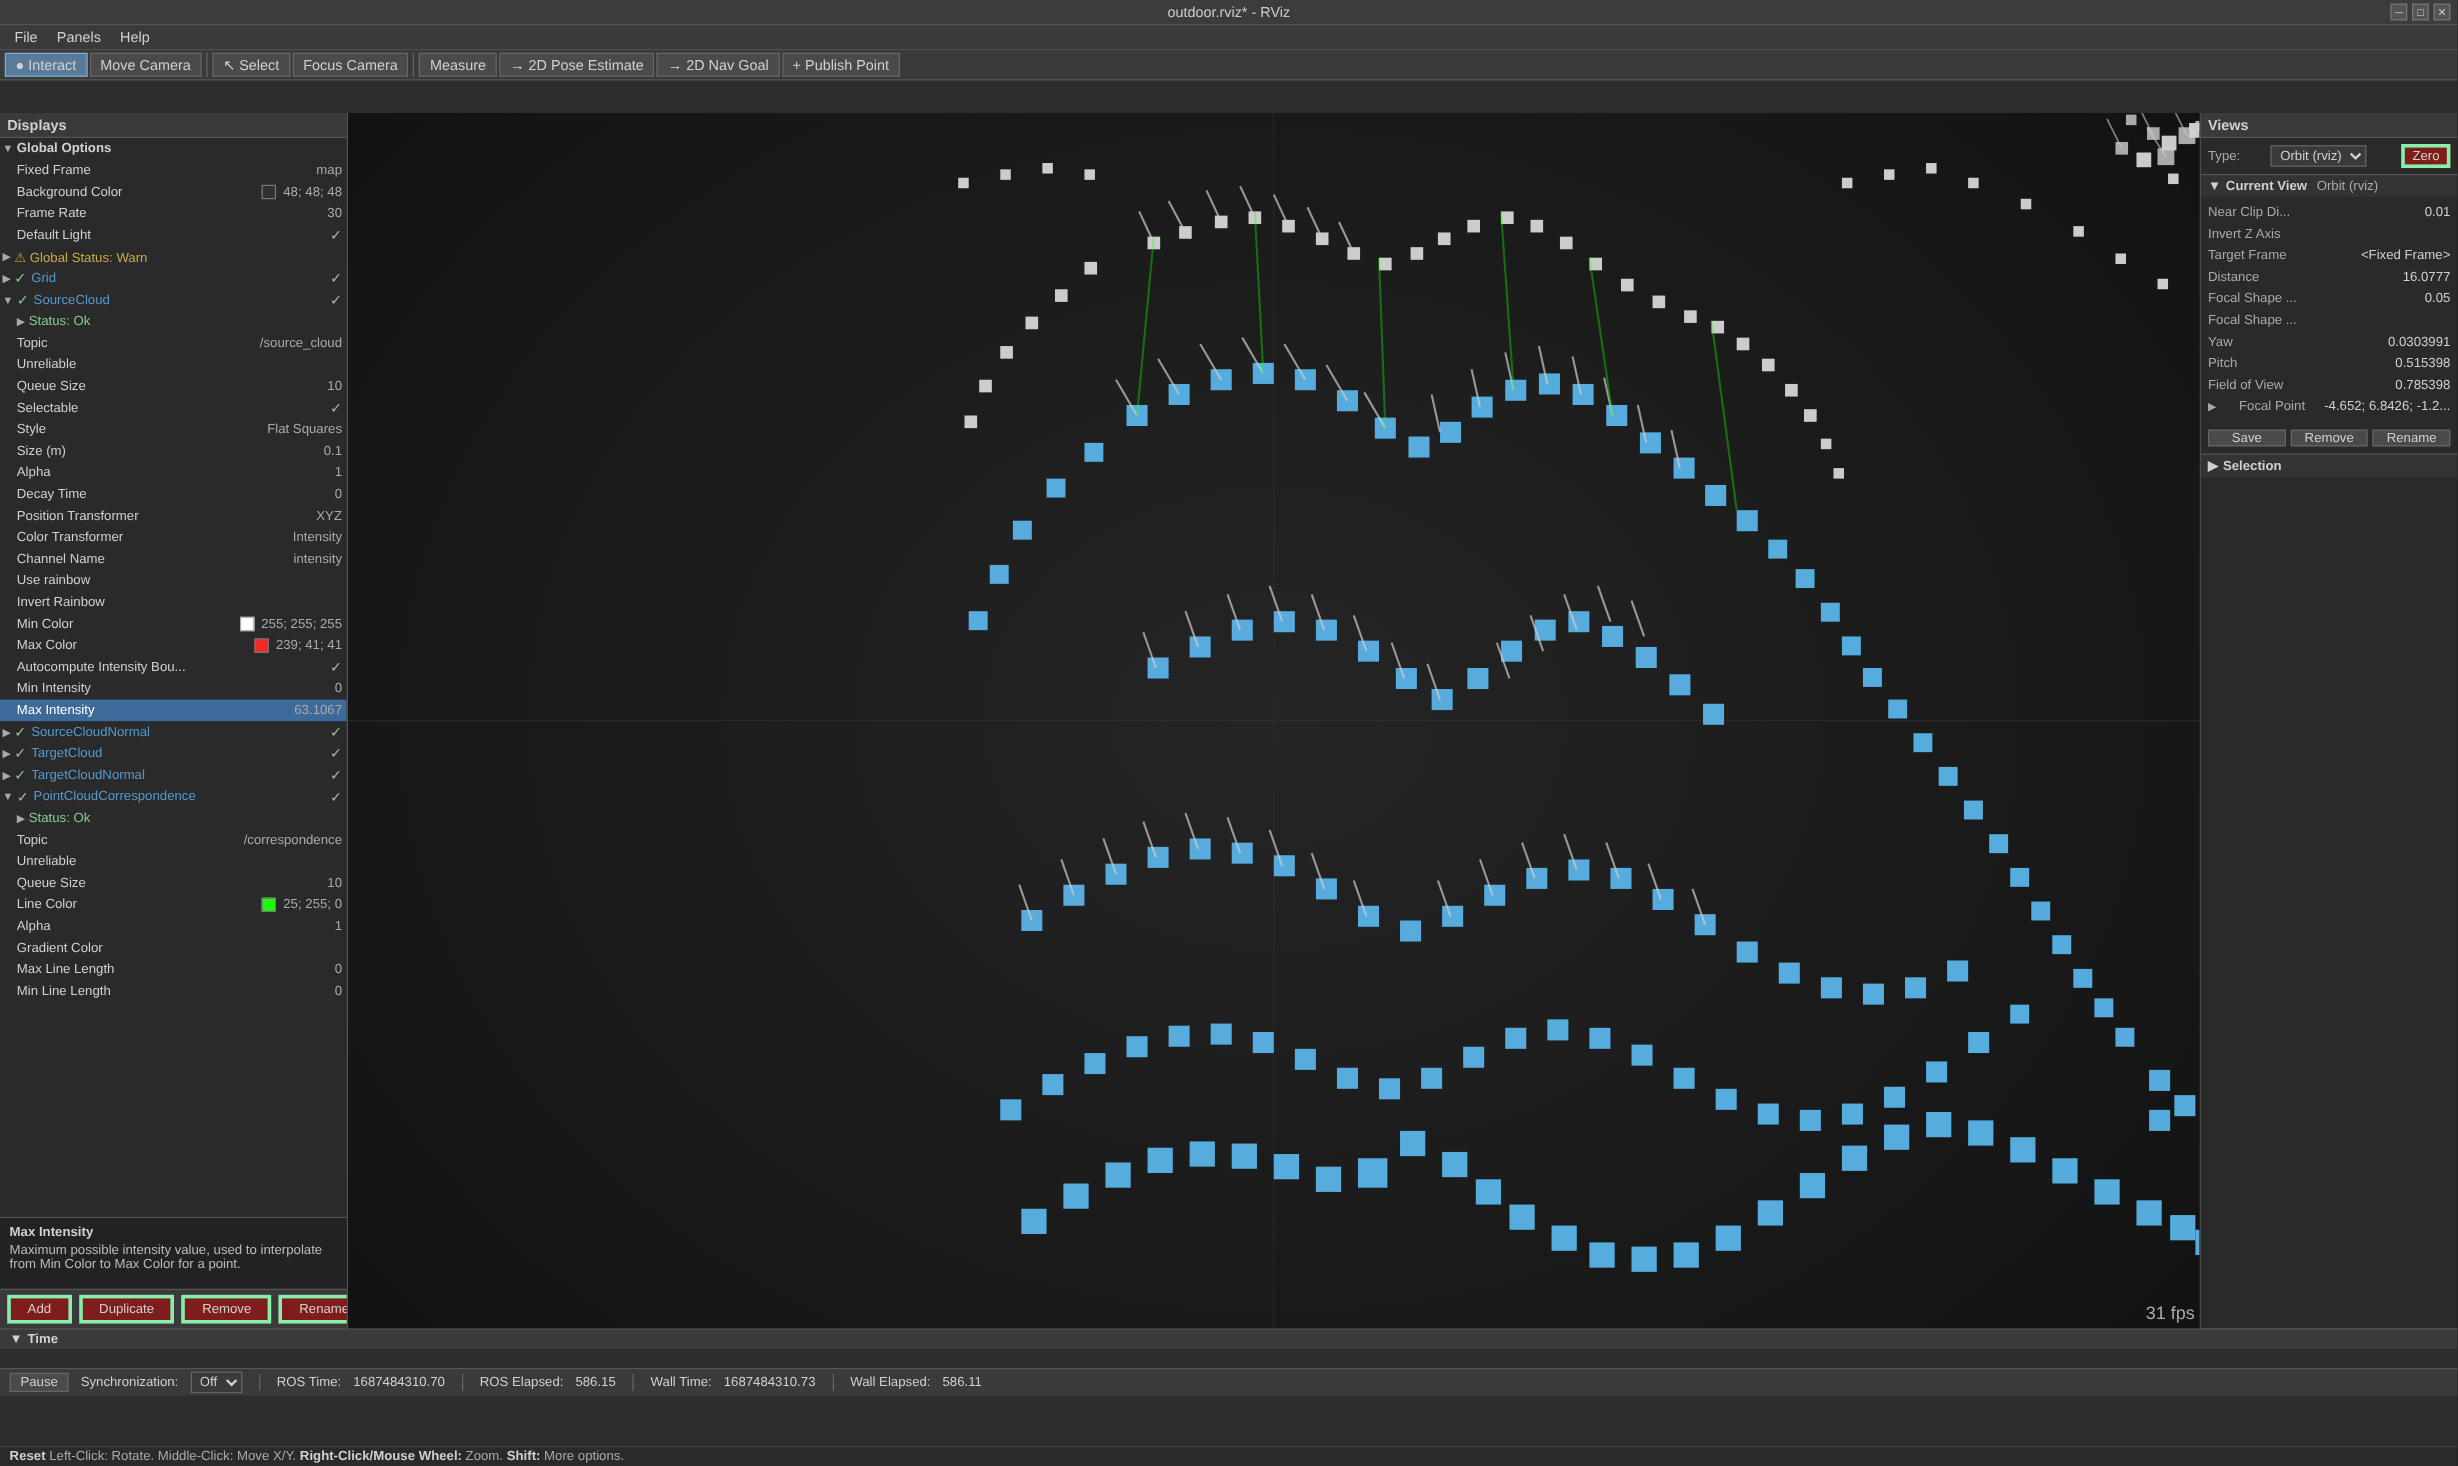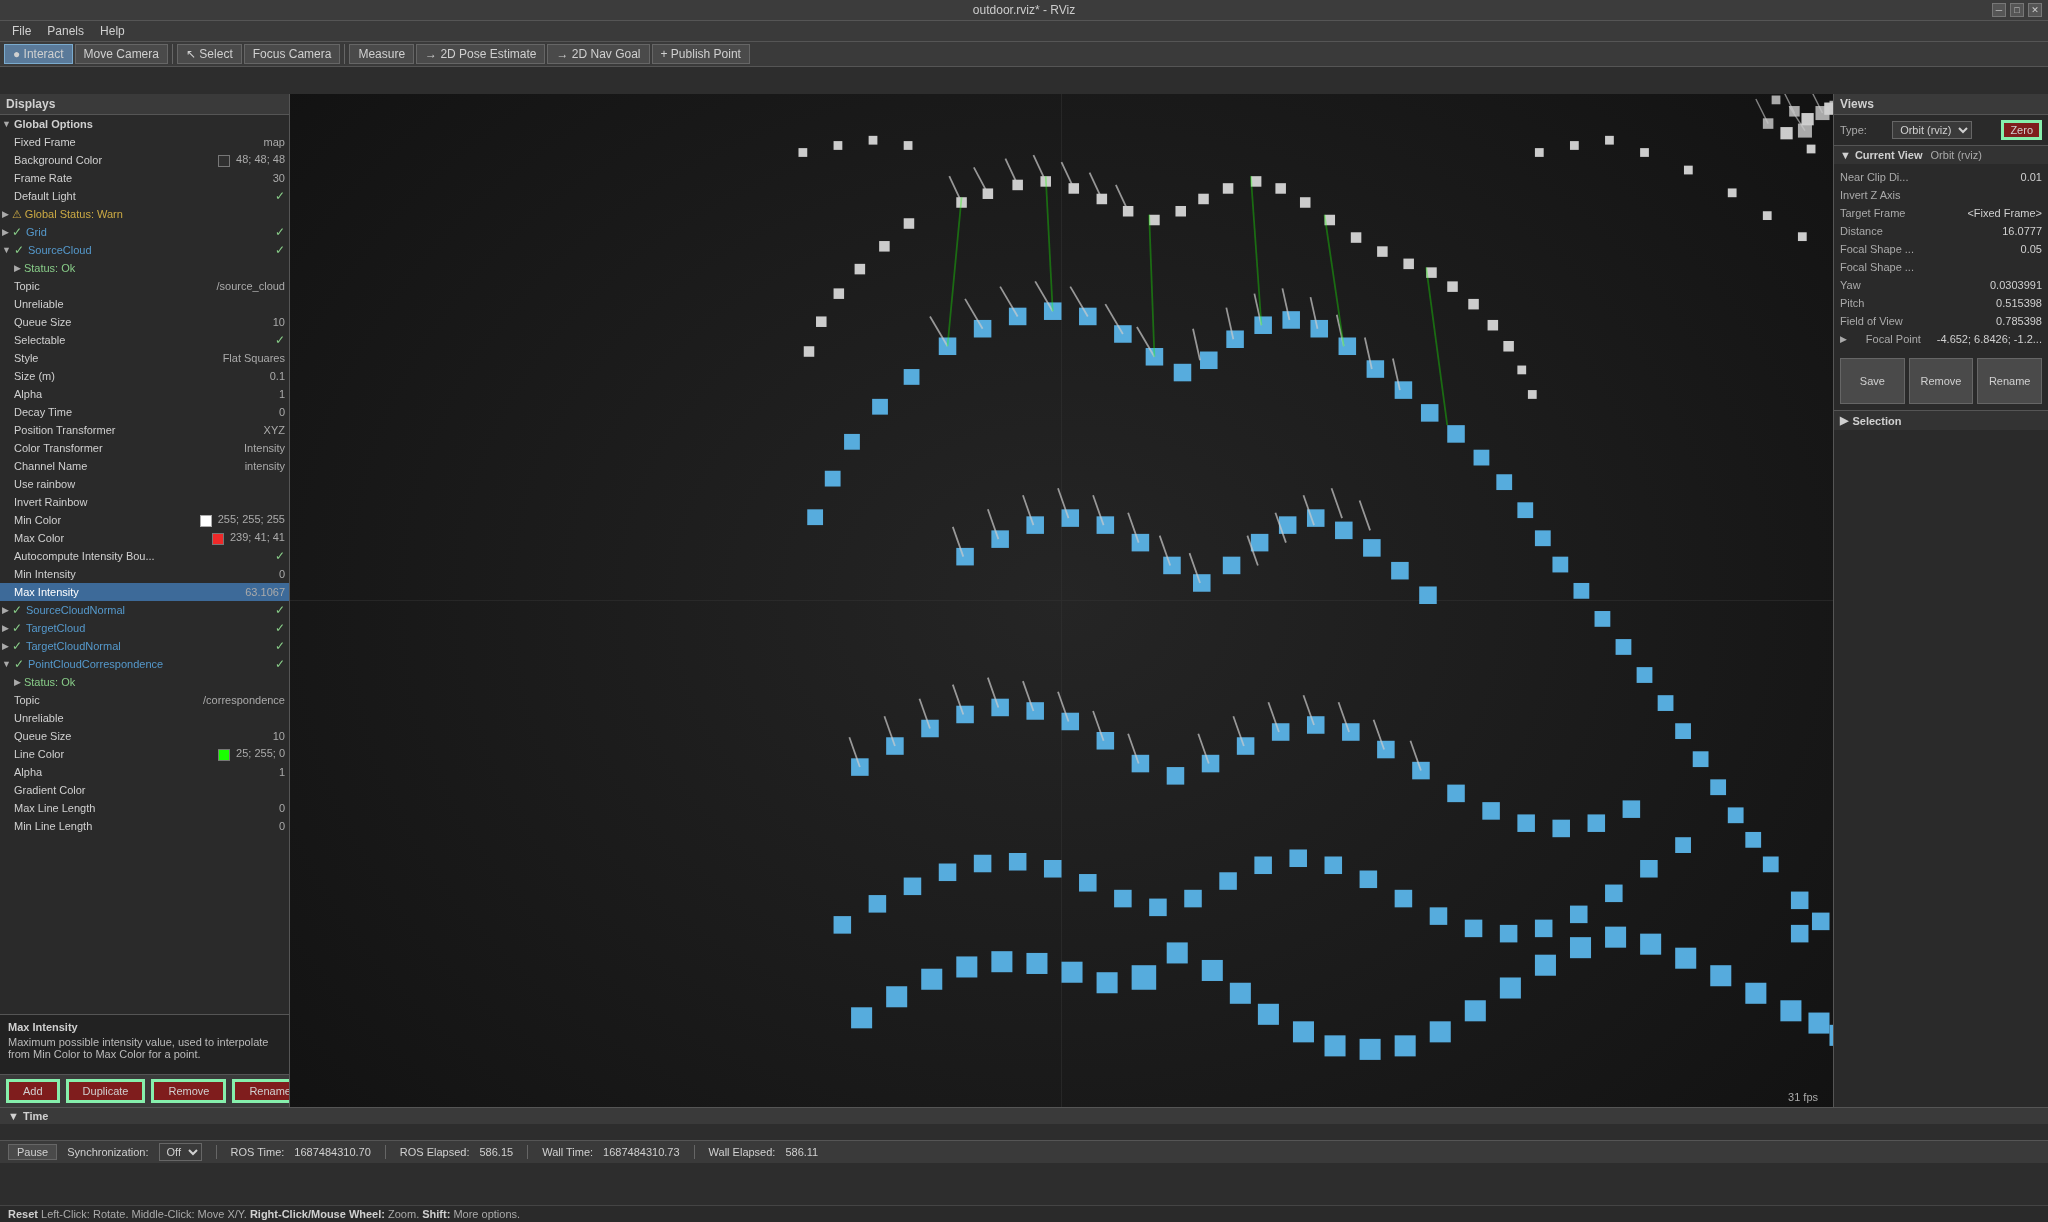--- a/index.html
+++ b/index.html
@@ -258,21 +258,21 @@
       gap: 4px;
       cursor: pointer;
     }
     .view-buttons {
       display: flex;
       gap: 4px;
       padding: 6px;
     }
     .view-btn {
       flex: 1;
-      padding: 16px 6px;
+      padding: 0 6px;
       background: #4a4a4a;
       border: 1px solid #666;
       color: #d0d0d0;
       font-size: 11px;
       cursor: pointer;
     }
     .status-sep {
       width: 1px;
       height: 14px;
       background: #666;
@@ -310,23 +310,23 @@
       padding: 2px 8px;
       font-size: 11px;
       font-weight: bold;
       display: flex;
       align-items: center;
       gap: 4px;
     }
     .fps-badge {
       position: absolute;
       bottom: 4px;
-      right: 15px;
+      right: 4px;
       color: #aaa;
-      font-size: 11px;
+      font-size: 15px;
     }
     .hint-bar {
       background: #2a2a2a;
       border-top: 1px solid #444;
       padding: 2px 8px;
       font-size: 11px;
       color: #aaa;
       margin-top: 42px;
     }
     .hint-bar b { color: #d0d0d0; }

